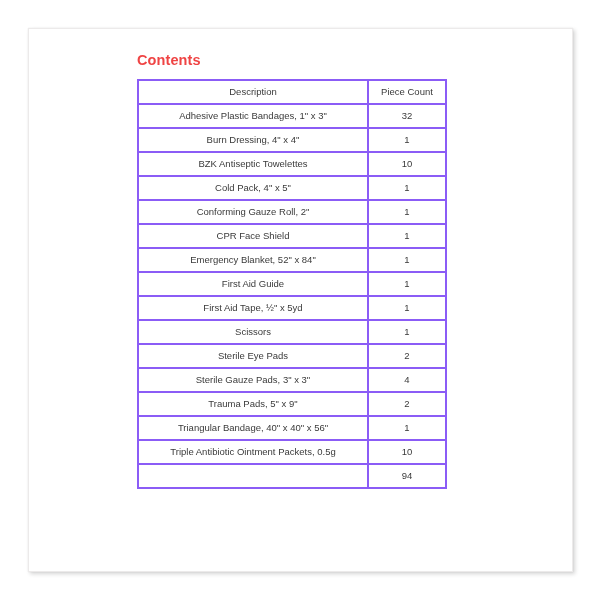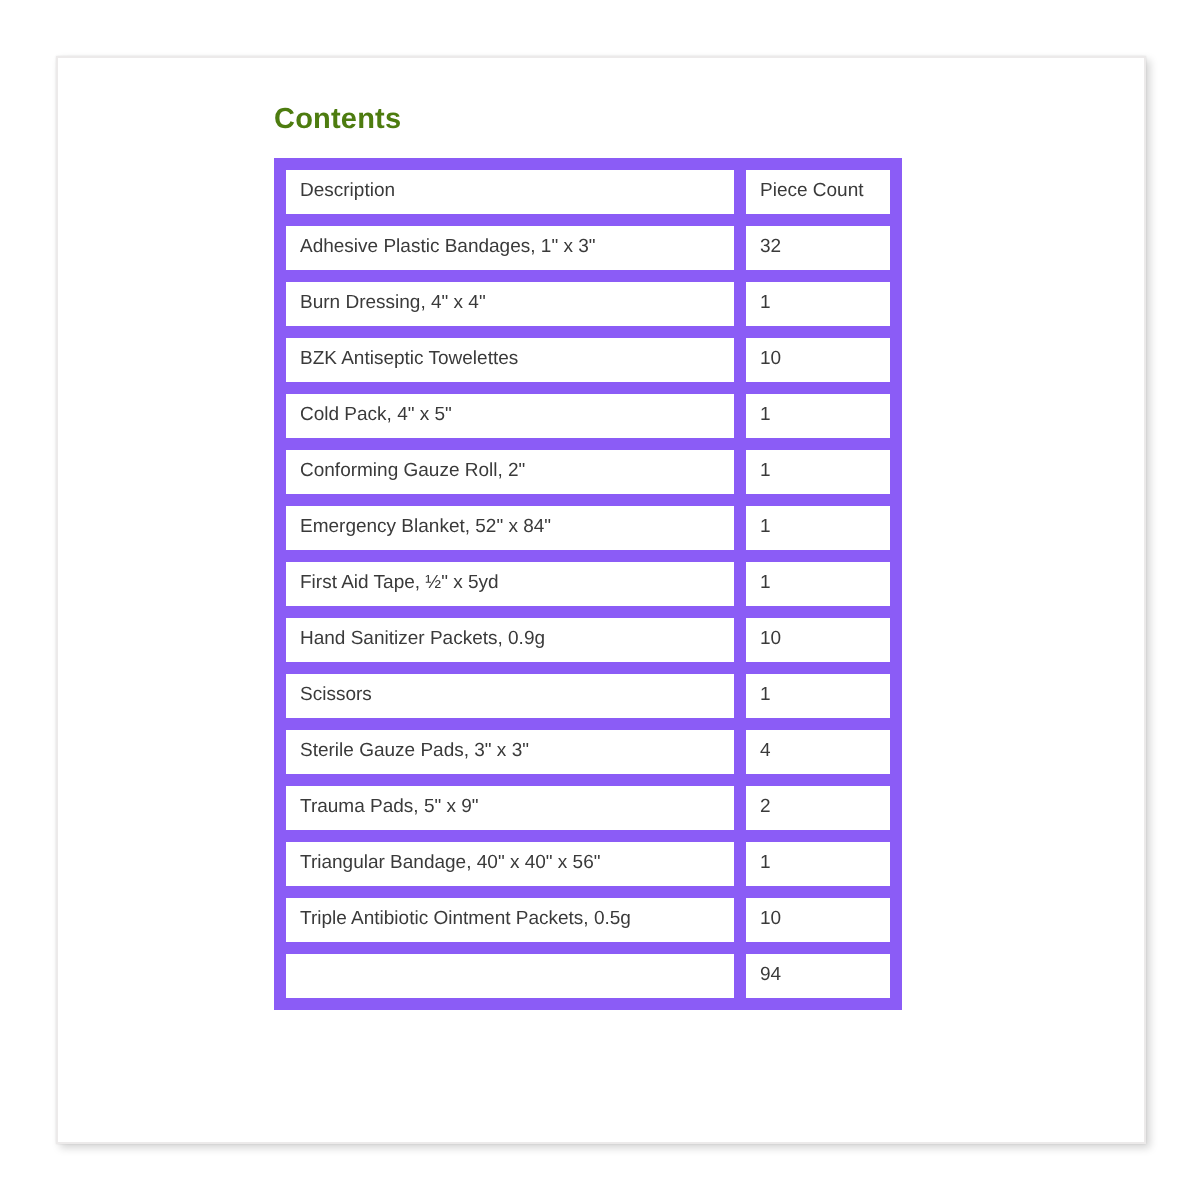--- a/index.html
+++ b/index.html
@@ -38,45 +38,45 @@
   .doc-inner {
     position: absolute;
     left: 108px;
     top: 22px;
     width: 310px;
   }
 
   .contents-title {
     font-size: 14.5px;
     font-weight: bold;
-    color: #4d7c0f;
+    color: #ef4444;
     letter-spacing: 0.1px;
     margin: 0 0 10px 0;
     line-height: 18px;
   }
 
   table.contents-table {
     border-collapse: collapse;
     width: 308px;
     table-layout: fixed;
     background: #ffffff;
   }
 
   table.contents-table col.col-desc { width: 230px; }
   table.contents-table col.col-count { width: 78px; }
 
   table.contents-table th,
   table.contents-table td {
-    border: 6px solid #8b5cf6;
+    border: 2px solid #8b5cf6;
     padding: 0 7px;
     height: 22px;
     font-size: 9.5px;
     font-weight: normal;
     color: #3a3a3a;
-    text-align: left;
+    text-align: center;
     vertical-align: middle;
     line-height: 12px;
     white-space: nowrap;
     overflow: hidden;
     background: #ffffff;
   }
 
   table.contents-table thead th {
     color: #3a3a3a;
     font-weight: normal;
@@ -121,34 +121,42 @@
             </tr>
             <tr>
               <td class="desc-cell">Cold Pack, 4" x 5"</td>
               <td class="count-cell">1</td>
             </tr>
             <tr>
               <td class="desc-cell">Conforming Gauze Roll, 2"</td>
               <td class="count-cell">1</td>
             </tr>
             <tr>
+              <td class="desc-cell">CPR Face Shield</td>
+              <td class="count-cell">1</td>
+            </tr>
+            <tr>
               <td class="desc-cell">Emergency Blanket, 52" x 84"</td>
+              <td class="count-cell">1</td>
+            </tr>
+            <tr>
+              <td class="desc-cell">First Aid Guide</td>
               <td class="count-cell">1</td>
             </tr>
             <tr>
               <td class="desc-cell">First Aid Tape, ½" x 5yd</td>
               <td class="count-cell">1</td>
             </tr>
             <tr>
-              <td class="desc-cell">Hand Sanitizer Packets, 0.9g</td>
-              <td class="count-cell">10</td>
+              <td class="desc-cell">Scissors</td>
+              <td class="count-cell">1</td>
             </tr>
             <tr>
-              <td class="desc-cell">Scissors</td>
-              <td class="count-cell">1</td>
+              <td class="desc-cell">Sterile Eye Pads</td>
+              <td class="count-cell">2</td>
             </tr>
             <tr>
               <td class="desc-cell">Sterile Gauze Pads, 3" x 3"</td>
               <td class="count-cell">4</td>
             </tr>
             <tr>
               <td class="desc-cell">Trauma Pads, 5" x 9"</td>
               <td class="count-cell">2</td>
             </tr>
             <tr>

